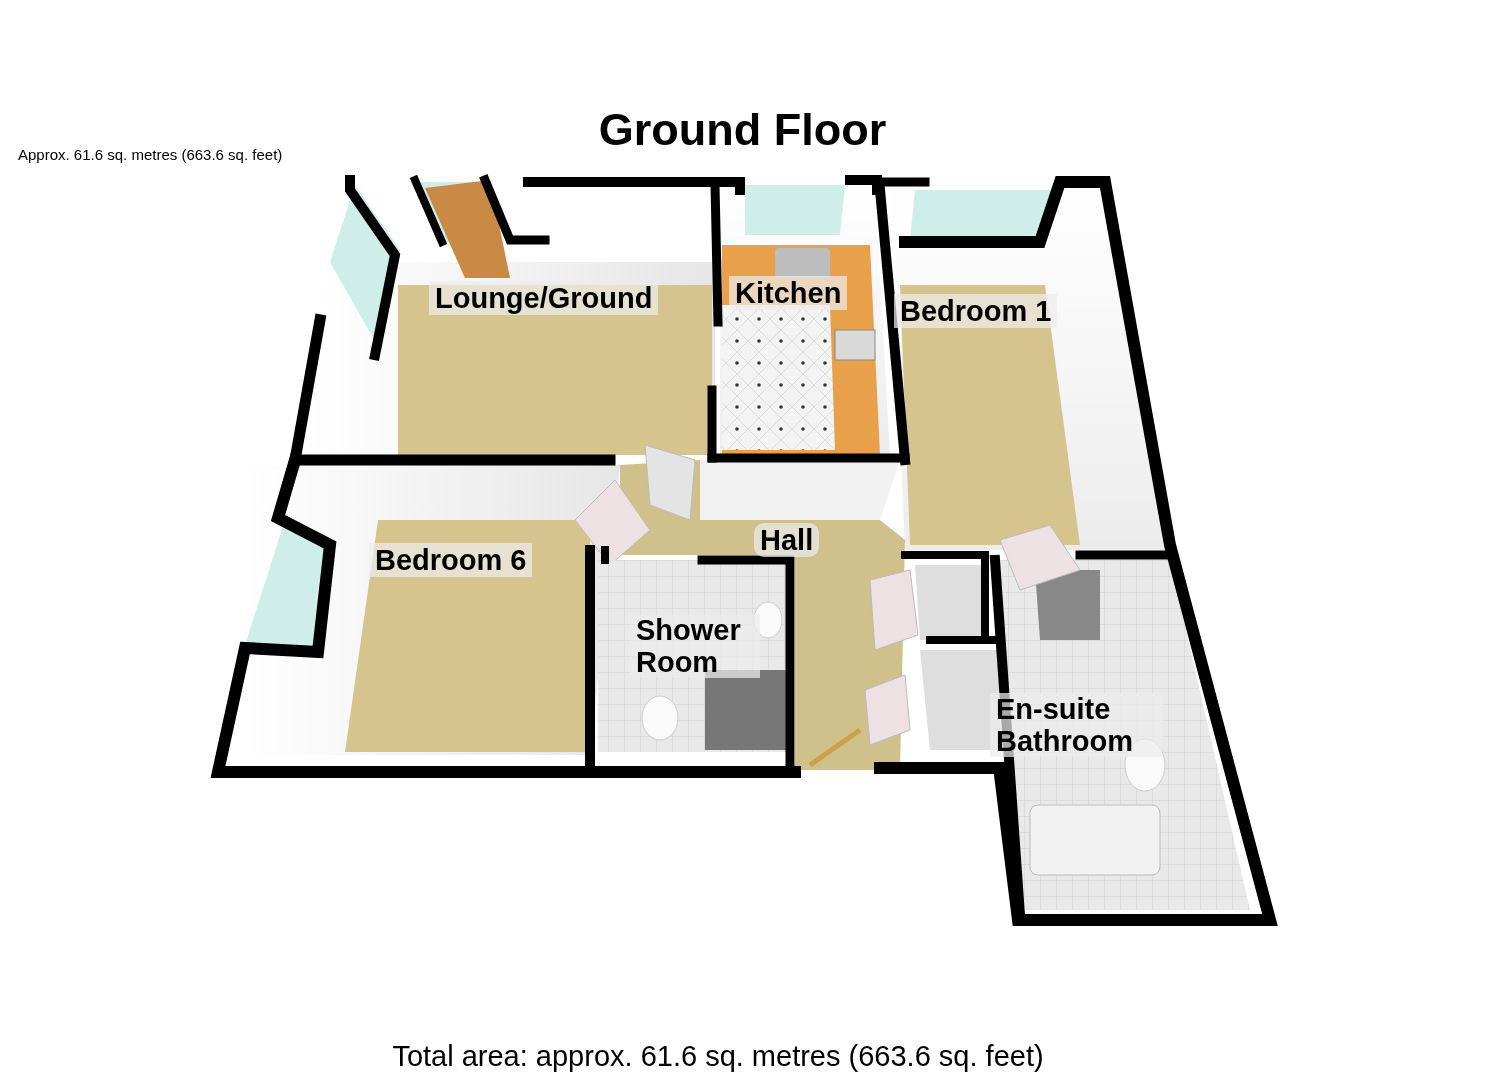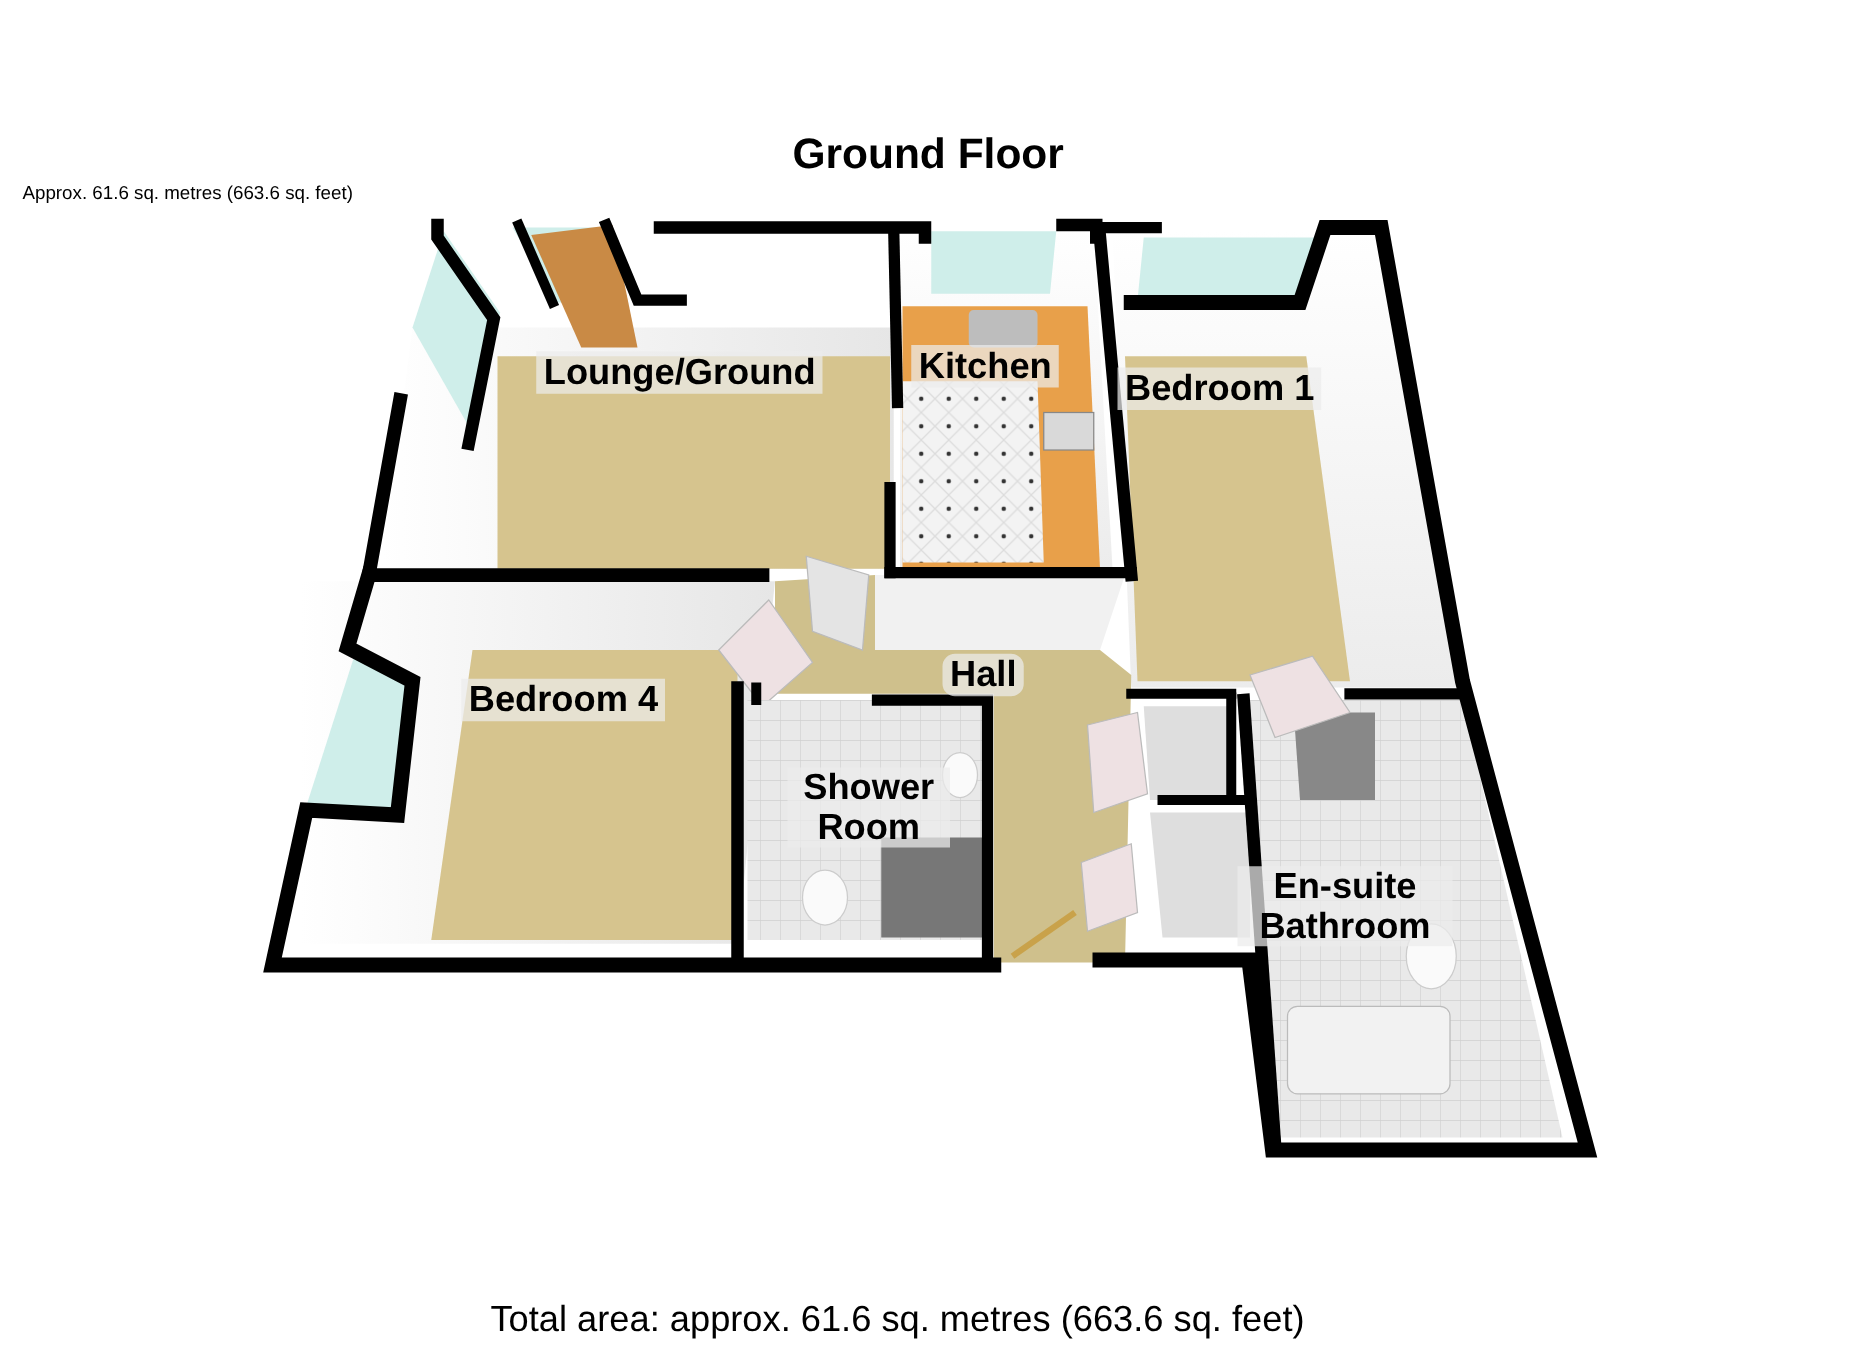--- a/index.html
+++ b/index.html
@@ -1,22 +1,22 @@
 <!DOCTYPE html>
 <html><head>
 <meta charset="utf-8">
 <style>
   html,body{margin:0;padding:0;background:#ffffff;}
   body{width:1485px;height:1080px;position:relative;overflow:hidden;font-family:"Liberation Sans",sans-serif;}
-  .title{position:absolute;left:0;width:1485px;top:104px;text-align:center;font-weight:bold;font-size:34px;color:#000;}
+  .title{position:absolute;left:0;width:1485px;top:104px;text-align:center;font-weight:bold;font-size:45px;color:#000;}
   .subtitle{position:absolute;left:18px;width:1485px;top:146px;text-align:left;font-size:15px;color:#000;}
   .footer{position:absolute;left:0;width:1436px;top:1040px;text-align:center;font-size:29px;color:#000;}
   svg.plan{position:absolute;left:0;top:0;}
   .label{position:absolute;font-weight:bold;font-size:29px;color:#000;background:rgba(235,235,235,0.72);padding:0 6px;line-height:34px;white-space:nowrap;}
-  .label.two{text-align:center;line-height:32px;}
+  .label.two{text-align:left;line-height:32px;}
 </style>
 </head>
 <body>
 
 <div class="title">Ground Floor</div>
 <div class="subtitle">Approx. 61.6 sq. metres (663.6 sq. feet)</div>
 
 <svg class="plan" width="1485" height="1080" viewBox="0 0 1485 1080">
   <defs>
     <pattern id="tileDots" width="22" height="22" patternUnits="userSpaceOnUse">
@@ -119,21 +119,21 @@
     <polyline points="930,640 995,640" stroke-width="8"></polyline>
     <polyline points="1080,555 1170,555" stroke-width="9"></polyline>
     <polyline points="880,768 1000,768" stroke-width="12"></polyline>
     <line x1="995" y1="560" x2="1020" y2="915" stroke-width="10"></line>
   </g>
 </svg>
 
 <div class="label" style="left:429px;top:281px;">Lounge/Ground</div>
 <div class="label" style="left:729px;top:276px;">Kitchen</div>
 <div class="label" style="left:894px;top:294px;">Bedroom 1</div>
-<div class="label" style="left:369px;top:543px;">Bedroom 4</div>
+<div class="label" style="left:369px;top:543px;">Bedroom 6</div>
 <div class="label" style="left:754px;top:523px;border-radius:10px;">Hall</div>
 <div class="label two" style="left:630px;top:614px;width:118px;">
   <div>Shower</div>
   <div>Room</div>
 </div>
 <div class="label two" style="left:990px;top:660px;width:160px;margin-top:33px;">
   <div>En-suite</div>
   <div>Bathroom</div>
 </div>
 

